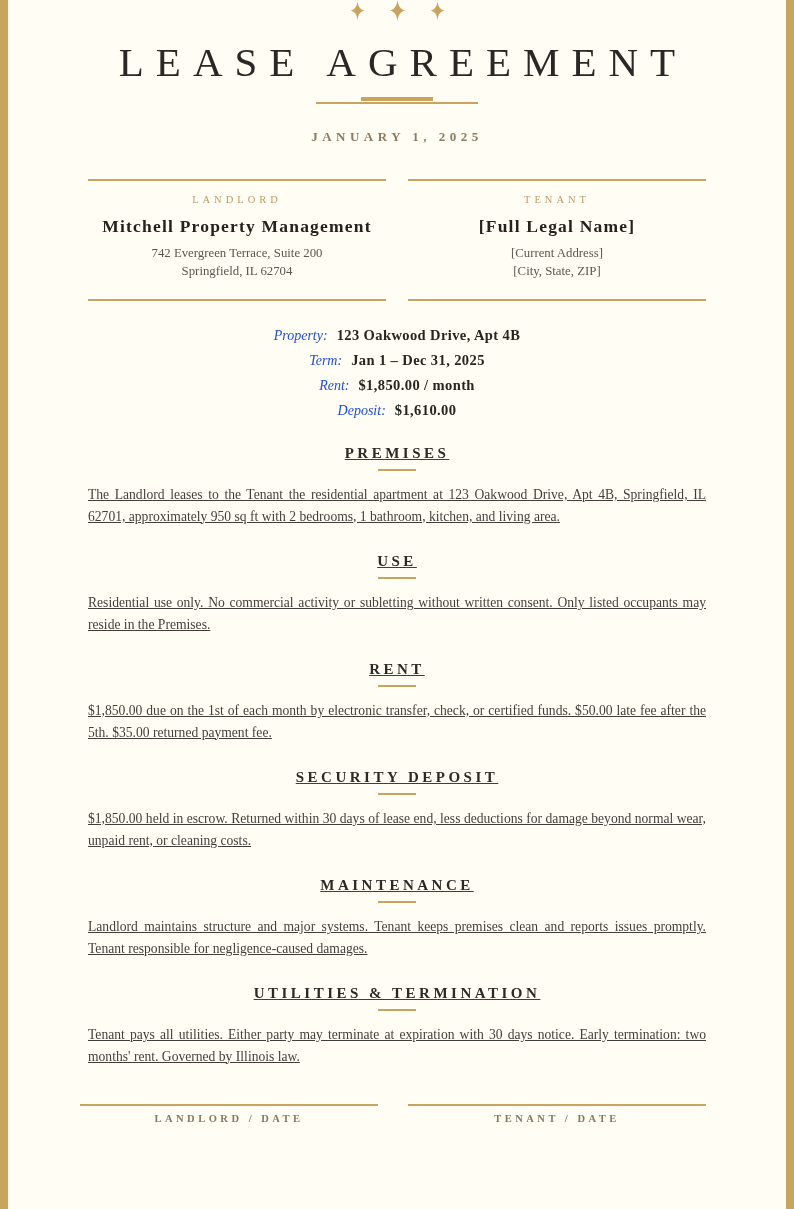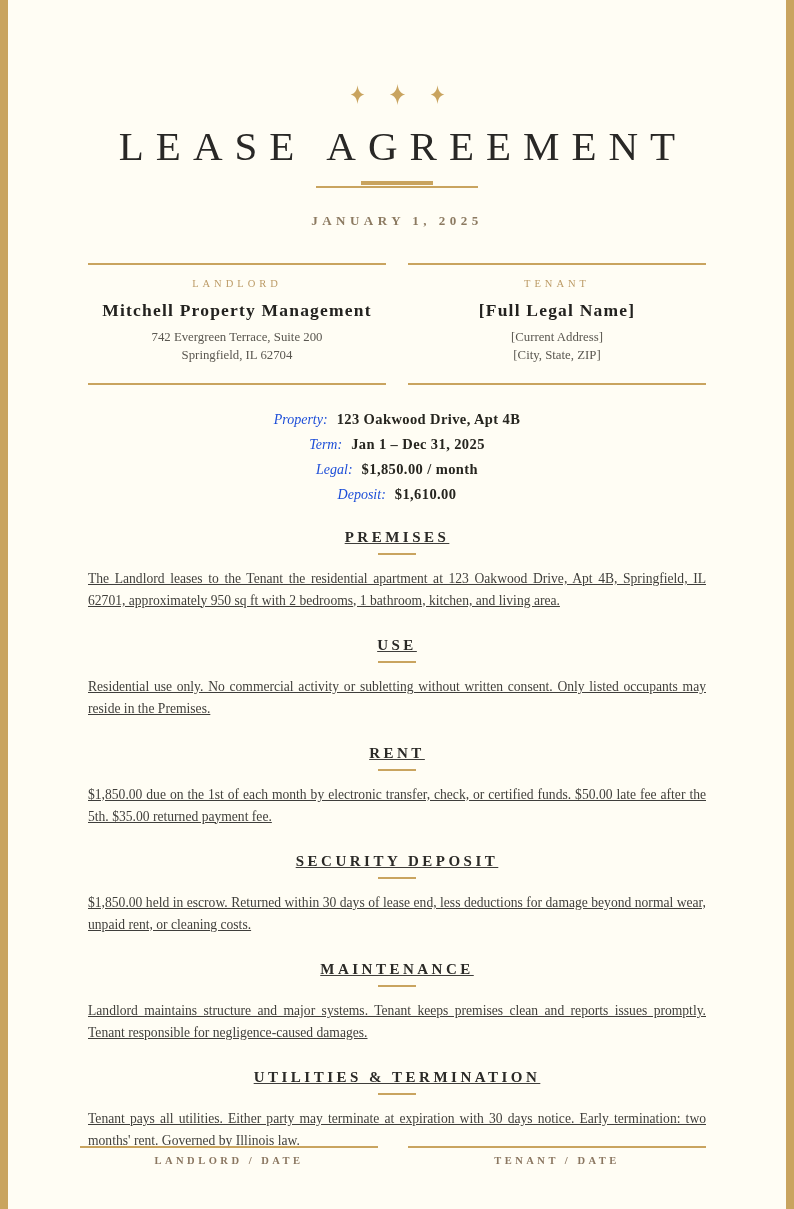--- a/index.html
+++ b/index.html
@@ -15,21 +15,21 @@
     border-right: 8px solid #C9A45F;
     font-family: "Liberation Serif", serif;
     color: #3F3E3B;
     position: relative;
     overflow: hidden;
   }
 
   .inner { padding: 0 80px; }
 
   
-  .header { padding-top: 84px; text-align: center; }
+  .header { text-align: center; }
 
   .ornaments {
     display: flex;
     justify-content: center;
     gap: 24px;
     height: 20px;
     align-items: center;
   }
   .ornaments svg { display: block; }
 
@@ -137,21 +137,20 @@
   }
 
   
   .signatures {
     position: absolute;
     left: 72px; right: 80px;
     top: 1104px;
     display: grid;
     grid-template-columns: 1fr 1fr;
     column-gap: 30px;
-    margin-top: 42px;
   }
   .sig-block { border-top: 2px solid #C9A45F; text-align: center; }
   .sig-label {
     margin-top: 7px;
     font-size: 10.5px;
     letter-spacing: 3.5px;
     color: #8A7660;
     font-weight: bold;
   }
 </style>
@@ -212,21 +211,21 @@
     <div class="summary">
       <div class="summary-row">
         <span class="summary-label">Property:</span>
         <span class="summary-value">123 Oakwood Drive, Apt 4B</span>
       </div>
       <div class="summary-row">
         <span class="summary-label">Term:</span>
         <span class="summary-value">Jan 1 – Dec 31, 2025</span>
       </div>
       <div class="summary-row">
-        <span class="summary-label">Legal:</span>
+        <span class="summary-label">Rent:</span>
         <span class="summary-value">$1,850.00 / month</span>
       </div>
       <div class="summary-row">
         <span class="summary-label">Deposit:</span>
         <span class="summary-value">$1,610.00</span>
       </div>
     </div>
 
     <div class="section">
       <div class="section-heading">PREMISES</div>

